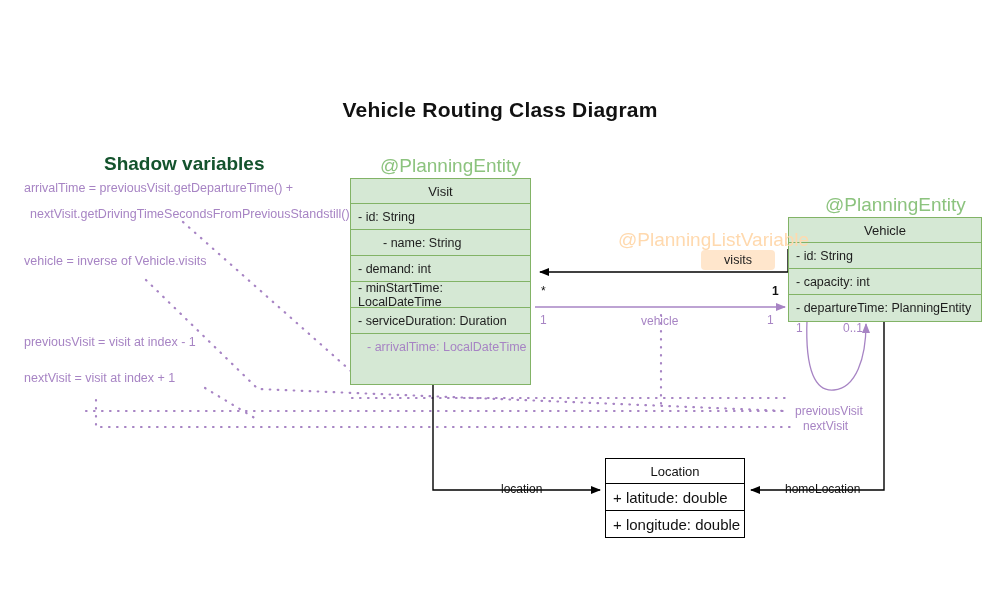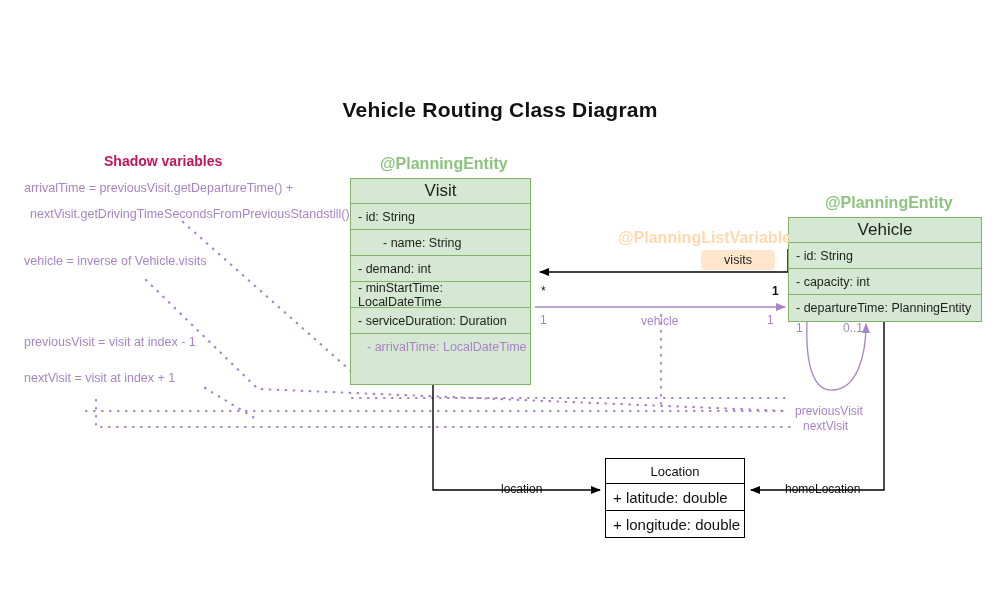--- a/index.html
+++ b/index.html
@@ -10,52 +10,52 @@
   }
   #stage{position:absolute;left:0;top:0;width:856px;height:600px;}
   svg#wires{position:absolute;left:0;top:0;width:1000px;height:600px;}
 
   .title{
     position:absolute;left:0;top:98px;width:1000px;text-align:center;
     font-size:21px;font-weight:bold;color:#111111;letter-spacing:0.2px;
   }
 
   .stereo{
-    position:absolute;font-size:16px;font-weight:bold;white-space:nowrap;
+    position:absolute;font-size:19px;font-weight:normal;white-space:nowrap;
   }
   .stereo.green{color:#8cc37e;}
   .stereo.peach{color:#ffd9ae;}
 
   .umlbox{
     position:absolute;border:1px solid #82b366;background:#d5e8d4;
     box-sizing:border-box;
   }
   .umlbox .row{
     box-sizing:border-box;border-bottom:1px solid #82b366;
     font-size:12.5px;color:#1d1d1d;
     display:flex;align-items:center;padding-left:7px;
   }
   .umlbox .row:last-child{border-bottom:none;}
   .umlbox .hdr{
-    justify-content:center;padding-left:0;font-size:17px;color:#1d1d1d;
+    justify-content:center;padding-left:0;font-size:13px;color:#1d1d1d;
   }
   .umlbox .shadowrow{color:#a784c4;padding-left:16px;}
 
   .plainbox{
     position:absolute;border:1px solid #000000;background:#ffffff;box-sizing:border-box;
   }
   .plainbox .row{
     box-sizing:border-box;border-bottom:1px solid #000000;
     font-size:15px;color:#111;display:flex;align-items:center;padding-left:7px;
   }
   .plainbox .row:last-child{border-bottom:none;}
   .plainbox .hdr{justify-content:center;padding-left:0;font-size:13px;}
 
   .shadowtitle{
-    position:absolute;font-size:14px;font-weight:bold;color:#be185d;white-space:nowrap;text-align:right;
+    position:absolute;font-size:19px;font-weight:bold;color:#14532d;white-space:nowrap;text-align:right;
   }
   .shadowline{
     position:absolute;font-size:12.5px;color:#a784c4;white-space:nowrap;
   }
 
   .lbl{position:absolute;font-size:12px;white-space:nowrap;}
   .lbl.black{color:#111111;}
   .lbl.purple{color:#a784c4;}
   .lbl.mult{font-size:12px;}
 

